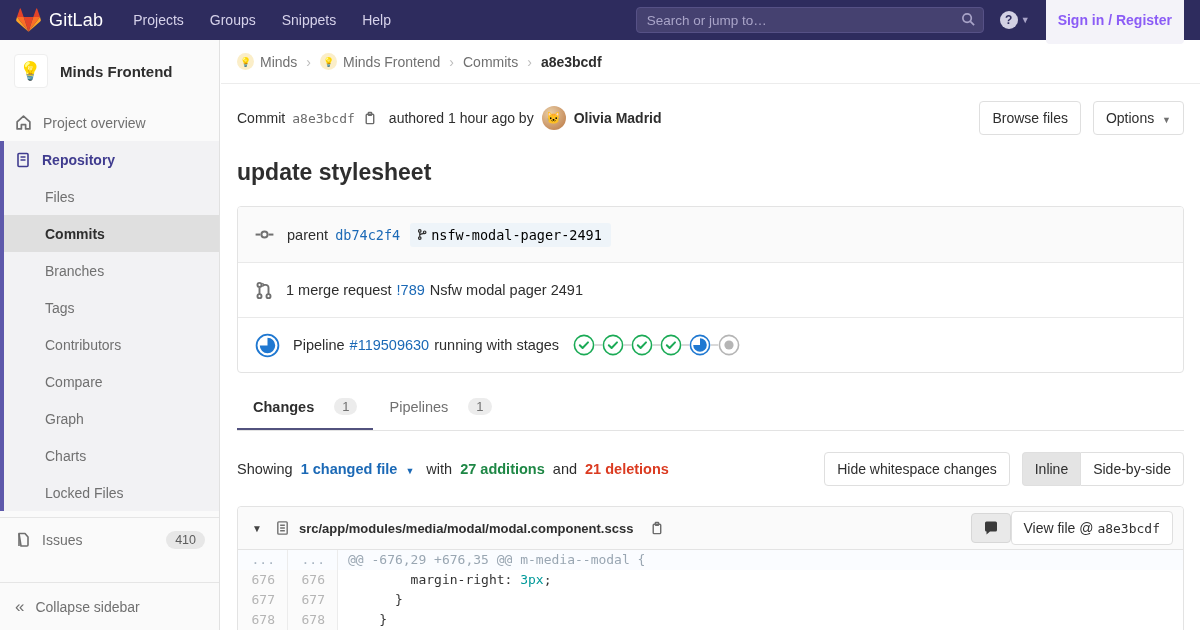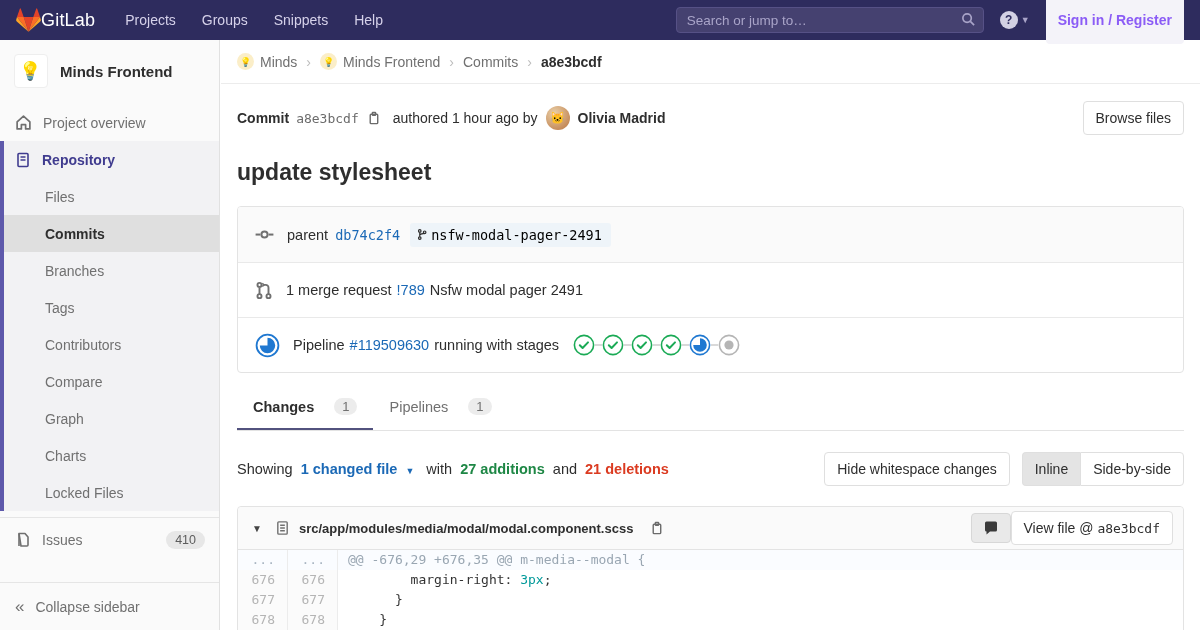--- a/index.html
+++ b/index.html
@@ -2,25 +2,25 @@
 <html><head>
 <meta charset="utf-8">
 <style>
   * { margin:0; padding:0; box-sizing:border-box; }
   html,body { width:1200px; height:630px; overflow:hidden; background:#fff;
     font-family:"Liberation Sans", sans-serif; font-size:14px; color:#2e2e2e; }
 
   
   .navbar { position:absolute; top:0; left:0; width:1200px; height:40px;
     background:#2e2c5e; display:flex; align-items:center; padding:0 16px; z-index:30; }
-  .brand { display:flex; align-items:center; }
+  .brand { display:flex; align-items:center; gap:8px; }
   .brand-name { color:#fff; font-size:18px; font-weight:500; letter-spacing:.2px; }
   .nav-menu { display:flex; gap:26px; margin-left:30px; }
   .nav-menu span { color:#d6d2ea; font-size:14px; cursor:pointer; }
-  .nav-search { margin-left:auto; position:relative; width:308px; }
+  .nav-search { margin-left:auto; position:relative; width:348px; }
   .nav-search input { width:100%; height:26px; background:#454170; border:1px solid #565186;
     border-radius:4px; color:#fff; padding:0 30px 0 10px; font-size:13.5px;
     font-family:"Liberation Sans",sans-serif; }
   .nav-search input::placeholder { color:#a9a4c8; }
   .nav-search .mag { position:absolute; right:8px; top:5px; }
   .nav-help { display:flex; align-items:center; margin-left:16px; gap:3px; cursor:pointer; }
   .help-circle { width:18px; height:18px; border-radius:50%; background:#d3d1e4;
     color:#2e2c5e; font-size:12px; font-weight:bold; display:flex; align-items:center;
     justify-content:center; }
   .nav-caret { color:#a9a4c8; font-size:9px; }
@@ -55,21 +55,21 @@
   .breadcrumb { height:44px; display:flex; align-items:center; gap:9px; padding:0 16px;
     border-bottom:1px solid #ececec; color:#707070; font-size:14px; }
   .bc-avatar { width:17px; height:17px; border-radius:50%; background:#fbeec8;
     display:inline-flex; align-items:center; justify-content:center; font-size:9px; }
   .bc-item { display:flex; align-items:center; gap:6px; cursor:pointer; }
   .bc-sep { color:#bdbdbd; }
   .bc-current { color:#2e2e2e; font-weight:bold; }
 
   .content { padding:0 16px; }
   .commit-row { display:flex; align-items:center; margin-top:17px; }
-  .commit-label { font-weight:bold;text-align:right; }
+  .commit-label { font-weight:normal;text-align:right; }
   .mono { font-family:"DejaVu Sans Mono","Liberation Mono",monospace; }
   .commit-sha { color:#6b6b6b; font-size:13px; margin-left:7px; }
   .copy-btn { margin-left:7px; cursor:pointer; display:inline-flex; }
   .authored { margin-left:12px; color:#2e2e2e; }
   .author-avatar { width:24px; height:24px; border-radius:50%; margin-left:8px;
     background:radial-gradient(circle at 35% 30%, #e9cfa8, #b9743f); display:flex;
     align-items:center; justify-content:center; font-size:12px; }
   .author-name { font-weight:bold; margin-left:8px; }
   .hdr-buttons { margin-left:auto; display:flex; gap:12px; }
   .btn { background:#fff; border:1px solid #dfdfdf; border-radius:4px; padding:8px 12px;
@@ -253,20 +253,24 @@
         <svg width="15" height="16" viewBox="0 0 16 16" fill="none" stroke="#6b6b6b" stroke-width="1.5">
           <rect x="4.5" y="4" width="8" height="10" rx="1"></rect>
             <rect x="6.8" y="2" width="3.4" height="3" rx="0.5"></rect>
         </svg>
       </span>
       <span class="authored">authored 1 hour ago by</span>
       <span class="author-avatar">🐱</span>
       <span class="author-name">Olivia Madrid</span>
       <div class="hdr-buttons">
         <button class="btn">Browse files</button>
+        <button class="btn">
+          <span>Options</span>
+          <span class="caret">▼</span>
+        </button>
       </div>
     </div>
 
     <div class="commit-title">update stylesheet</div>
 
     <div class="info-box">
       <div class="info-row row-parent">
         <span class="info-ic">
           <svg width="19" height="19" viewBox="0 0 16 16" fill="#707070">
             <circle cx="8" cy="8" r="2.6" fill="none" stroke="#707070" stroke-width="1.7"></circle>

